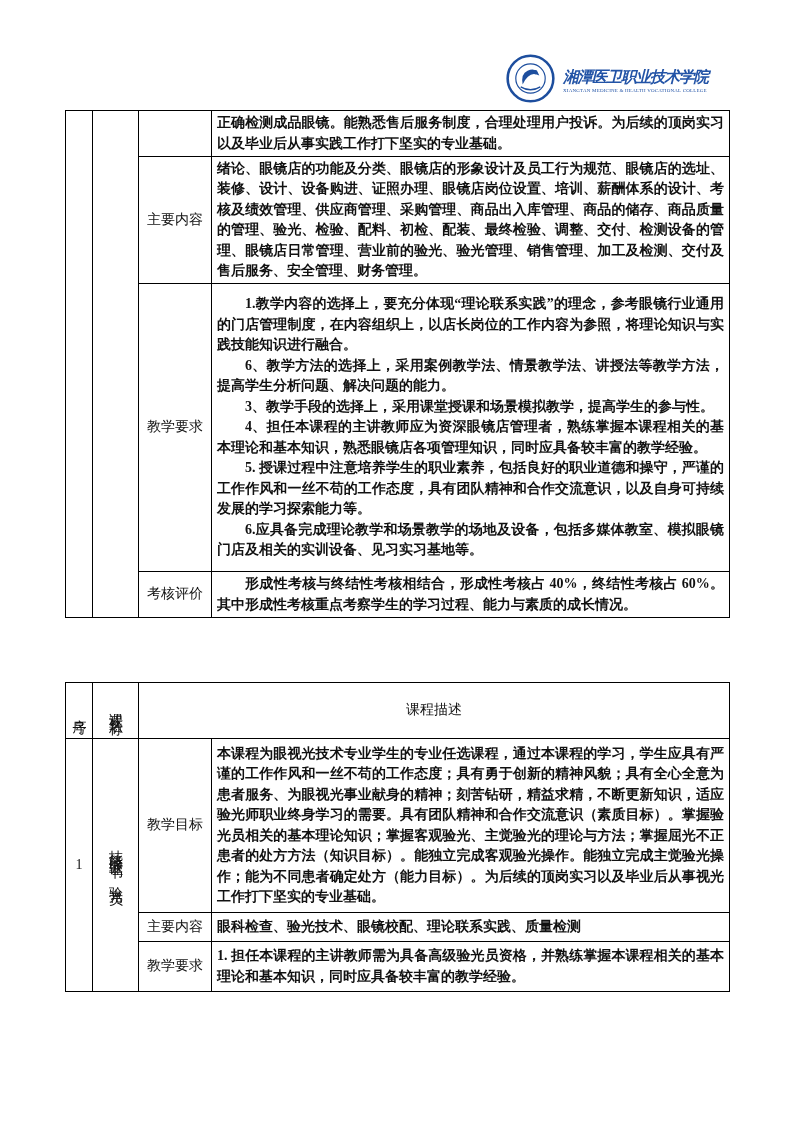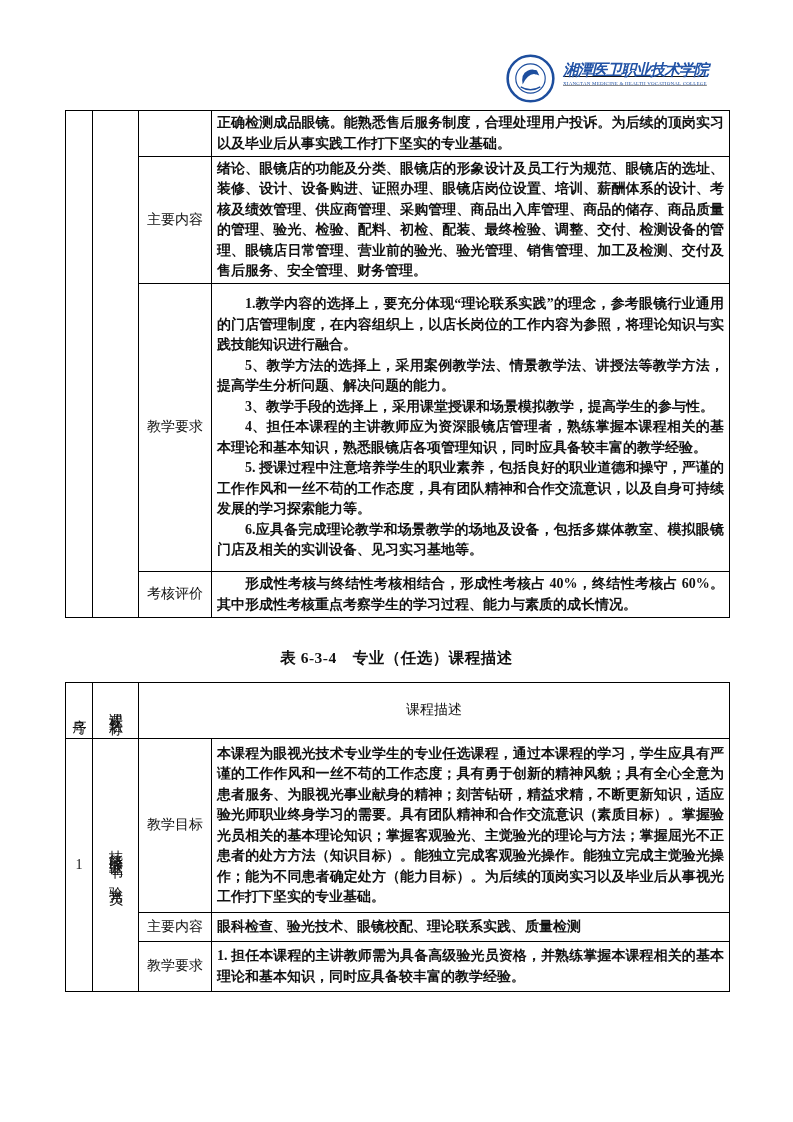--- a/index.html
+++ b/index.html
@@ -9,21 +9,21 @@
     margin:0 auto;
     background:#ffffff;
     font-family:"Liberation Serif","DejaVu Serif",serif;
     color:#111;
     overflow:hidden;
   }
 
   
   .logo{position:absolute;top:54px;left:506px;display:flex;align-items:flex-start;}
   .emblem{width:49px;height:49px;flex:0 0 auto;}
-  .logo-text{margin-left:8px;margin-top:7px;width:150px;text-decoration:underline;}
+  .logo-text{margin-left:8px;margin-top:14px;width:150px;}
   .logo-cn{
     font-size:15.5px;font-weight:bold;font-style:italic;
     color:#2253a6;letter-spacing:-1px;white-space:nowrap;line-height:1.2;
   }
   .logo-en{
     font-size:10px;color:#2253a6;white-space:nowrap;
     transform:scale(0.5);transform-origin:0 0;letter-spacing:0.4px;
     width:300px;line-height:1.3;
   }
 
@@ -114,37 +114,36 @@
       <tr class="r-main">
         <td class="label">主要内容</td>
         <td class="content">
           <p>绪论、眼镜店的功能及分类、眼镜店的形象设计及员工行为规范、眼镜店的选址、装修、设计、设备购进、证照办理、眼镜店岗位设置、培训、薪酬体系的设计、考核及绩效管理、供应商管理、采购管理、商品出入库管理、商品的储存、商品质量的管理、验光、检验、配料、初检、配装、最终检验、调整、交付、检测设备的管理、眼镜店日常管理、营业前的验光、验光管理、销售管理、加工及检测、交付及售后服务、安全管理、财务管理。</p>
         </td>
       </tr>
       <tr class="r-req">
         <td class="label">教学要求</td>
         <td class="content">
           <p class="ind">1.教学内容的选择上，要充分体现“理论联系实践”的理念，参考眼镜行业通用的门店管理制度，在内容组织上，以店长岗位的工作内容为参照，将理论知识与实践技能知识进行融合。</p>
-          <p class="ind">5、教学方法的选择上，采用案例教学法、情景教学法、讲授法等教学方法，提高学生分析问题、解决问题的能力。</p>
+          <p class="ind">6、教学方法的选择上，采用案例教学法、情景教学法、讲授法等教学方法，提高学生分析问题、解决问题的能力。</p>
           <p class="ind">3、教学手段的选择上，采用课堂授课和场景模拟教学，提高学生的参与性。</p>
           <p class="ind">4、担任本课程的主讲教师应为资深眼镜店管理者，熟练掌握本课程相关的基本理论和基本知识，熟悉眼镜店各项管理知识，同时应具备较丰富的教学经验。</p>
           <p class="ind">5. 授课过程中注意培养学生的职业素养，包括良好的职业道德和操守，严谨的工作作风和一丝不苟的工作态度，具有团队精神和合作交流意识，以及自身可持续发展的学习探索能力等。</p>
           <p class="ind">6.应具备完成理论教学和场景教学的场地及设备，包括多媒体教室、模拟眼镜门店及相关的实训设备、见习实习基地等。</p>
         </td>
       </tr>
       <tr class="r-assess">
         <td class="label">考核评价</td>
         <td class="content">
           <p class="ind">形成性考核与终结性考核相结合，形成性考核占 40%，终结性考核占 60%。其中形成性考核重点考察学生的学习过程、能力与素质的成长情况。</p>
         </td>
       </tr>
     </tbody>
   </table>
 
-  <div class="caption">表 6-3-4　专业（任选）课程描述</div>
 
   <table class="tbl t2">
     <colgroup>
       <col style="width:27px">
         <col style="width:46px">
         <col style="width:73px">
         <col style="width:518px">
     </colgroup>
     <tbody>
       <tr class="r-head">

